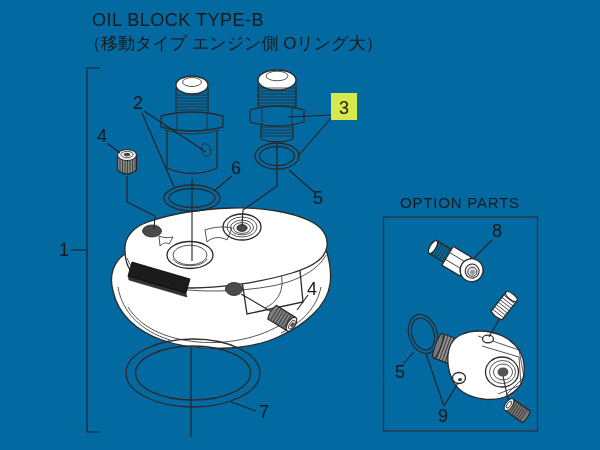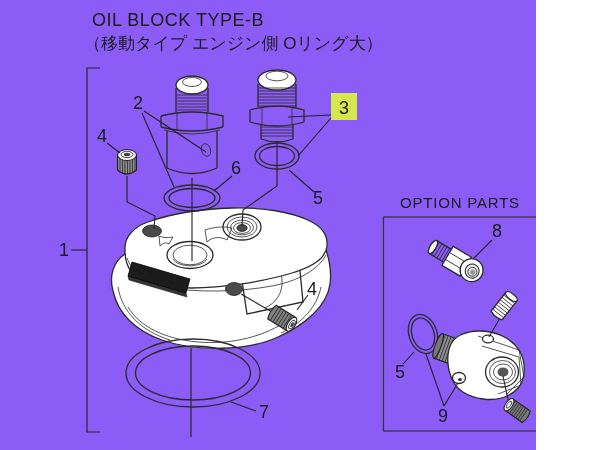--- a/index.html
+++ b/index.html
@@ -1,16 +1,16 @@
 <!DOCTYPE html>
 <html><head>
 <meta charset="utf-8">
 <style>
   html,body{margin:0;padding:0;background:#fff;}
-  .page{position:relative;width:536px;height:450px;background:#8b5cf6;overflow:hidden;
+  .page{position:relative;width:600px;height:450px;background:#0369a1;overflow:hidden;
         font-family:"Liberation Sans",sans-serif;}
   svg{display:block;}
   text{fill:#1a1a1a;}
   .callout{font-size:18px;font-family:"Liberation Sans",sans-serif;}
   .title{font-size:18px;letter-spacing:.5px;}
   .subtitle{font-size:17px;}
   .optlabel{font-size:15px;letter-spacing:.8px;}
   .ln{fill:none;stroke:#222;stroke-width:1.1;}
   .outline{fill:none;stroke:#2b2b2b;stroke-width:1.3;}
   .wht{fill:#fff;stroke:#2b2b2b;stroke-width:1.3;}

